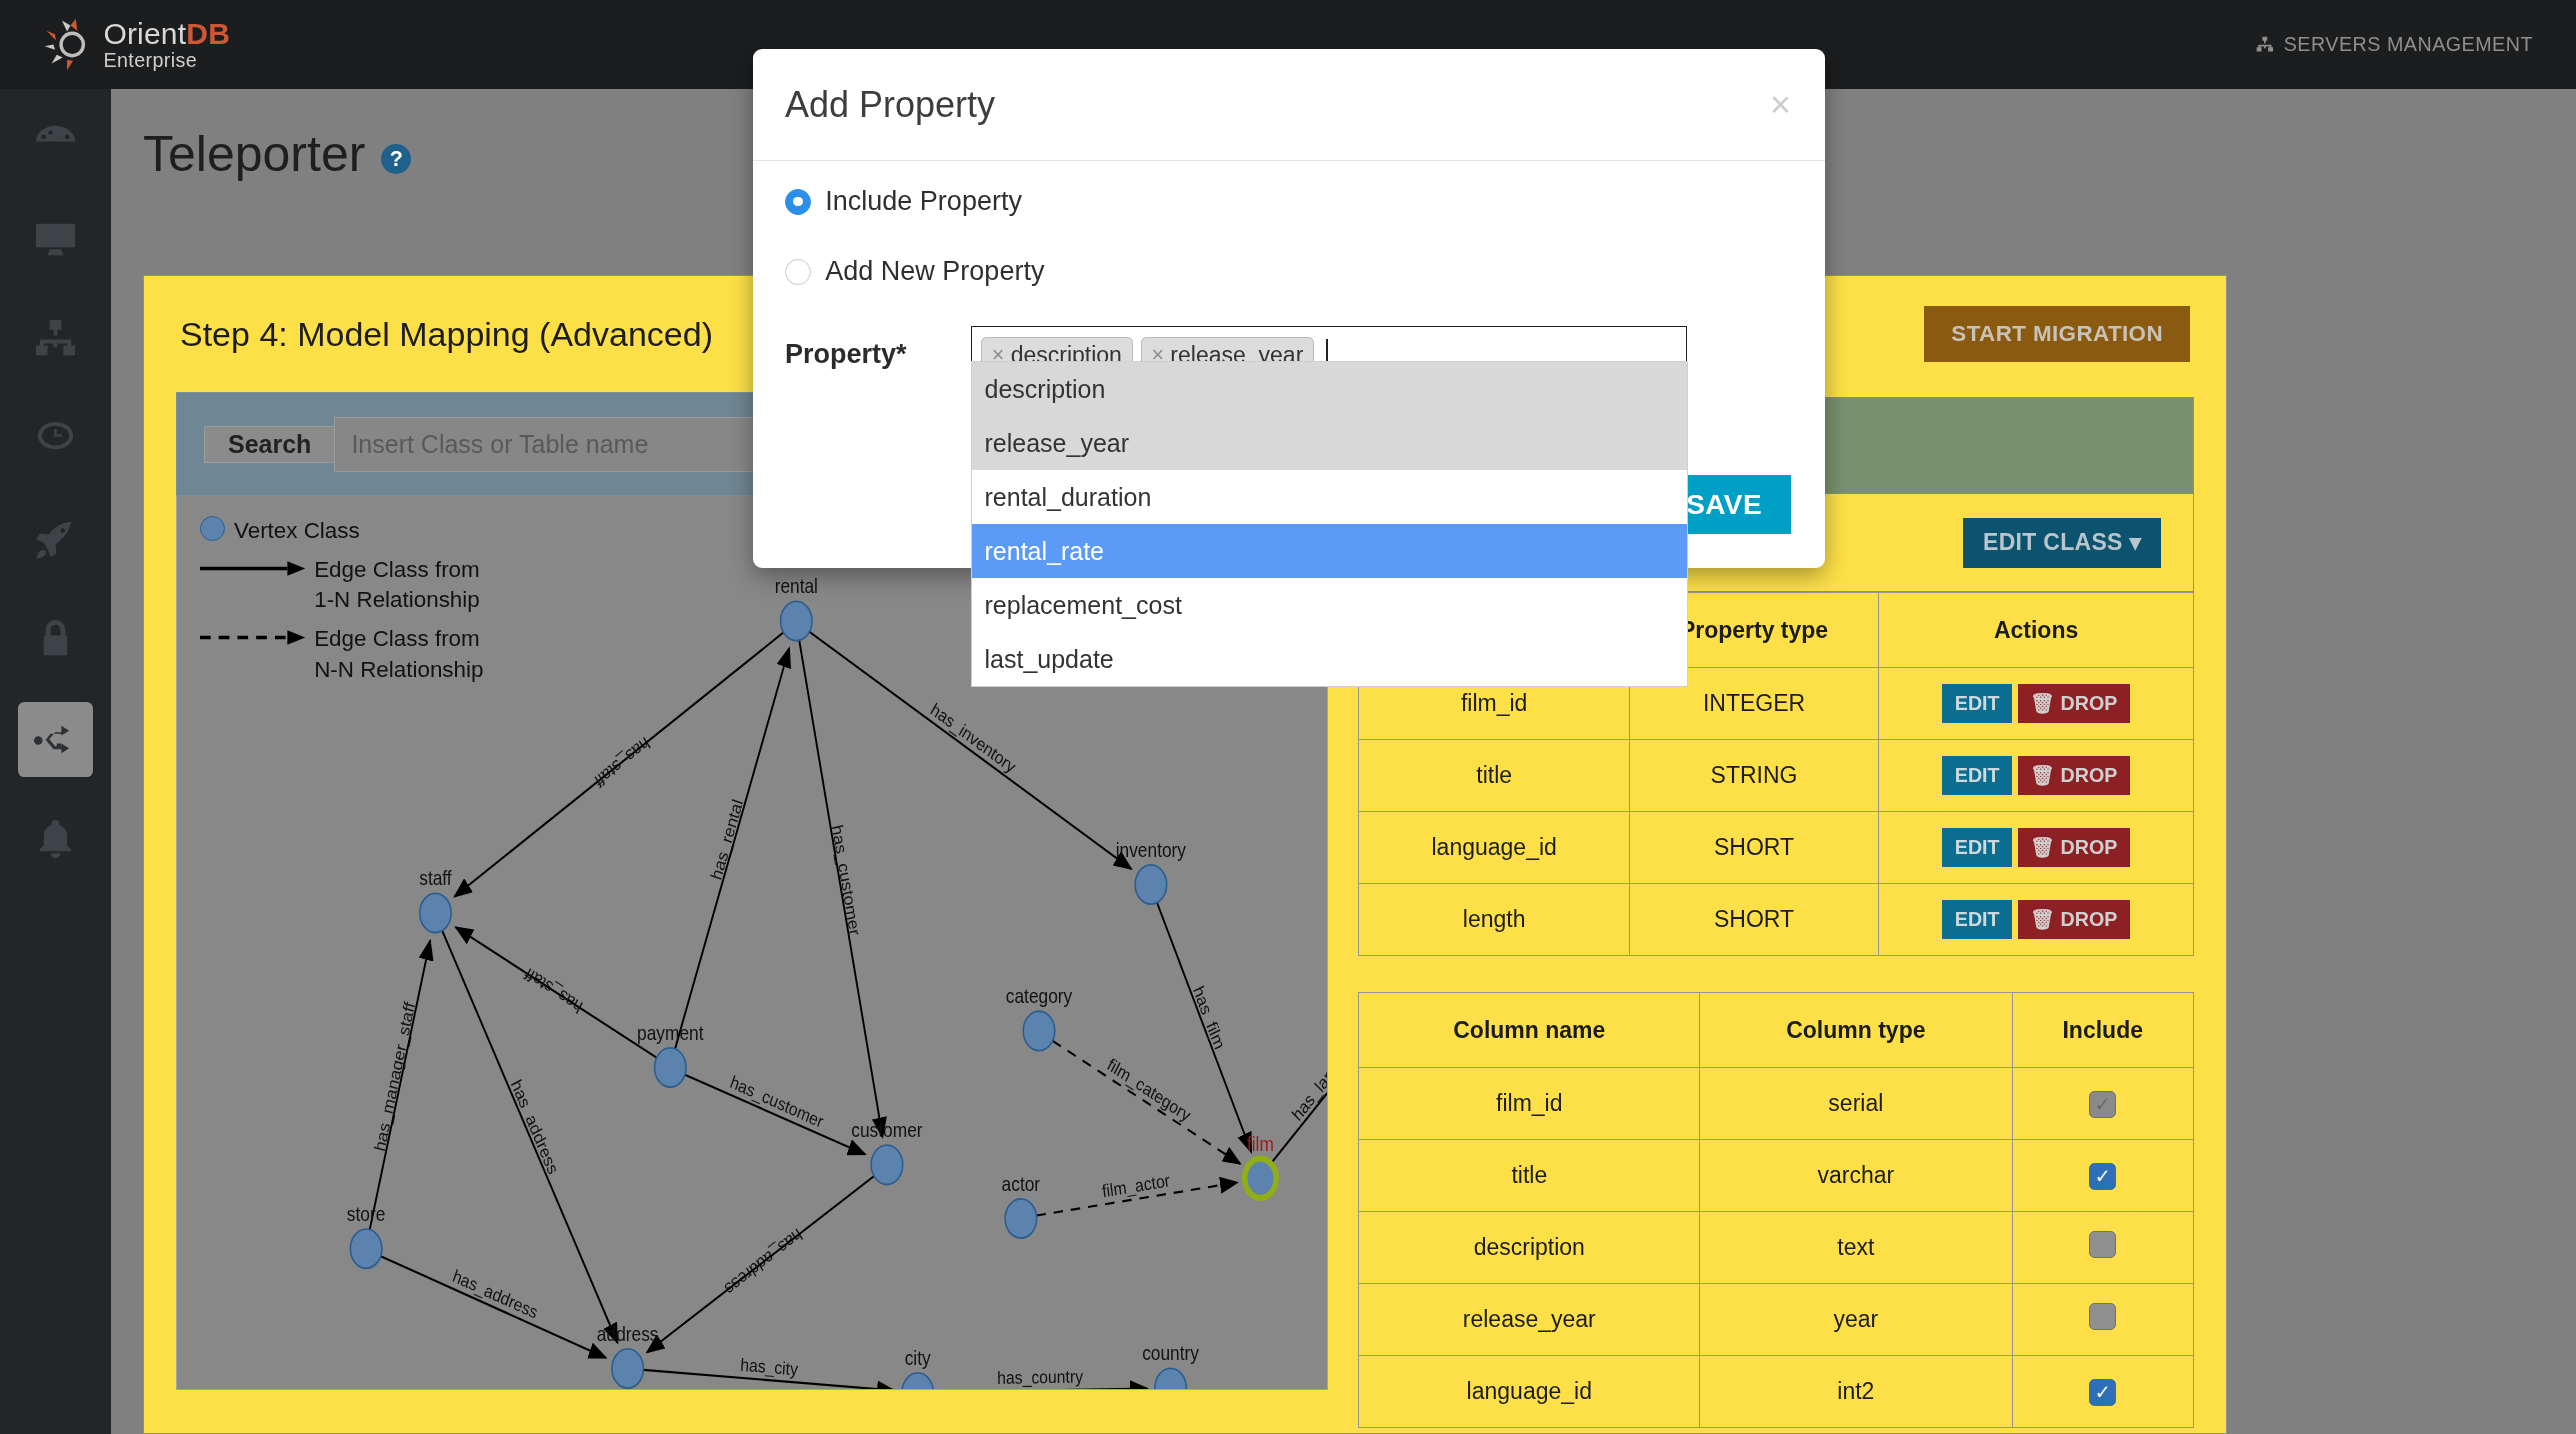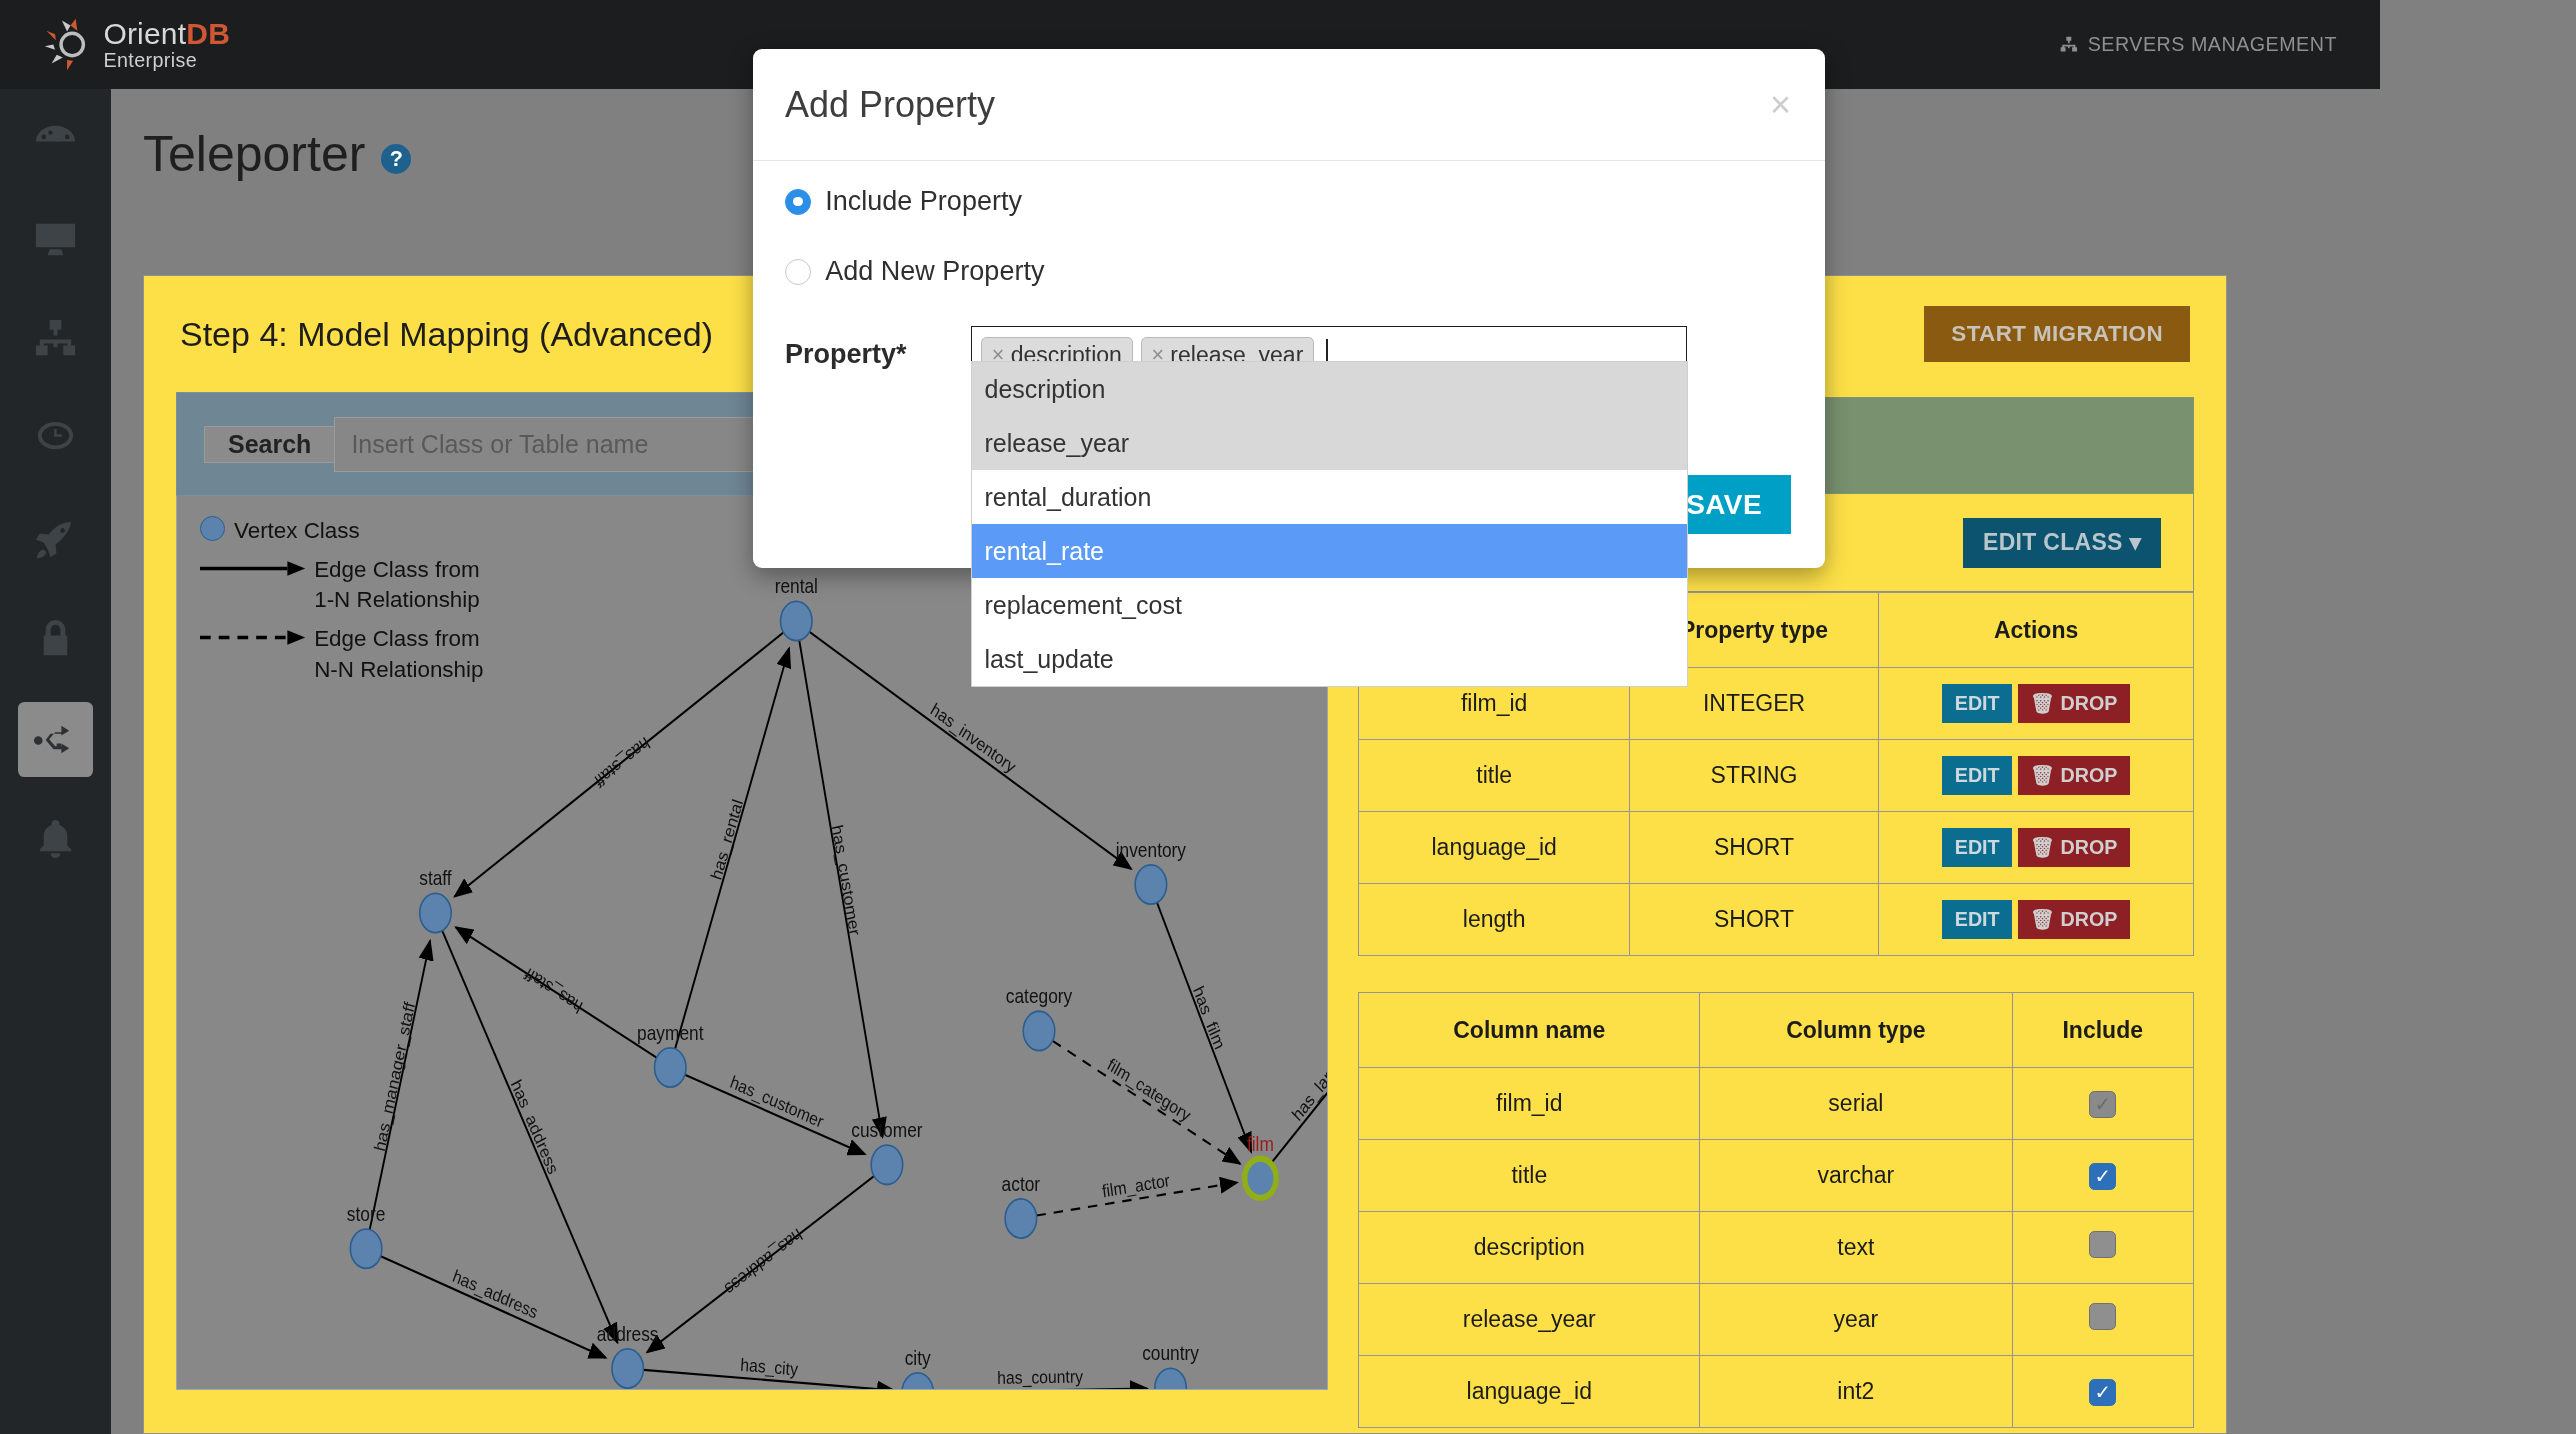--- a/index.html
+++ b/index.html
@@ -5,21 +5,21 @@
   * { box-sizing: border-box; margin: 0; padding: 0; }
   html, body { width: 2576px; height: 1435px; overflow: hidden; }
   body {
     font-family: "Liberation Sans", sans-serif;
     background: #808080;
     position: relative;
   }
 
   
   #topbar {
-    position: absolute; left: 0; top: 0; width: 2380px; height: 89px;
+    position: absolute; left: 0; top: 0; width: 2576px; height: 89px;
     background: #1b1d1e;
     display: flex; align-items: center; justify-content: space-between;
     z-index: 5;
   }
   #logo-wrap { display:flex; align-items:center; margin-left: 43px; }
   #logo-mark { width: 55px; height: 55px; position: relative; margin-right: 5.4px; }
   #logo-text { line-height: 1; }
   #logo-text .l1 { font-size: 30px; color:#d8d8d8; letter-spacing:0.2px;}
   #logo-text .l1 b { color:#cf5733; font-weight:bold; }
   #logo-text .l2 { font-size: 19.7px; color:#cfcfcf; margin-top:1.8px; letter-spacing:0.4px;}

